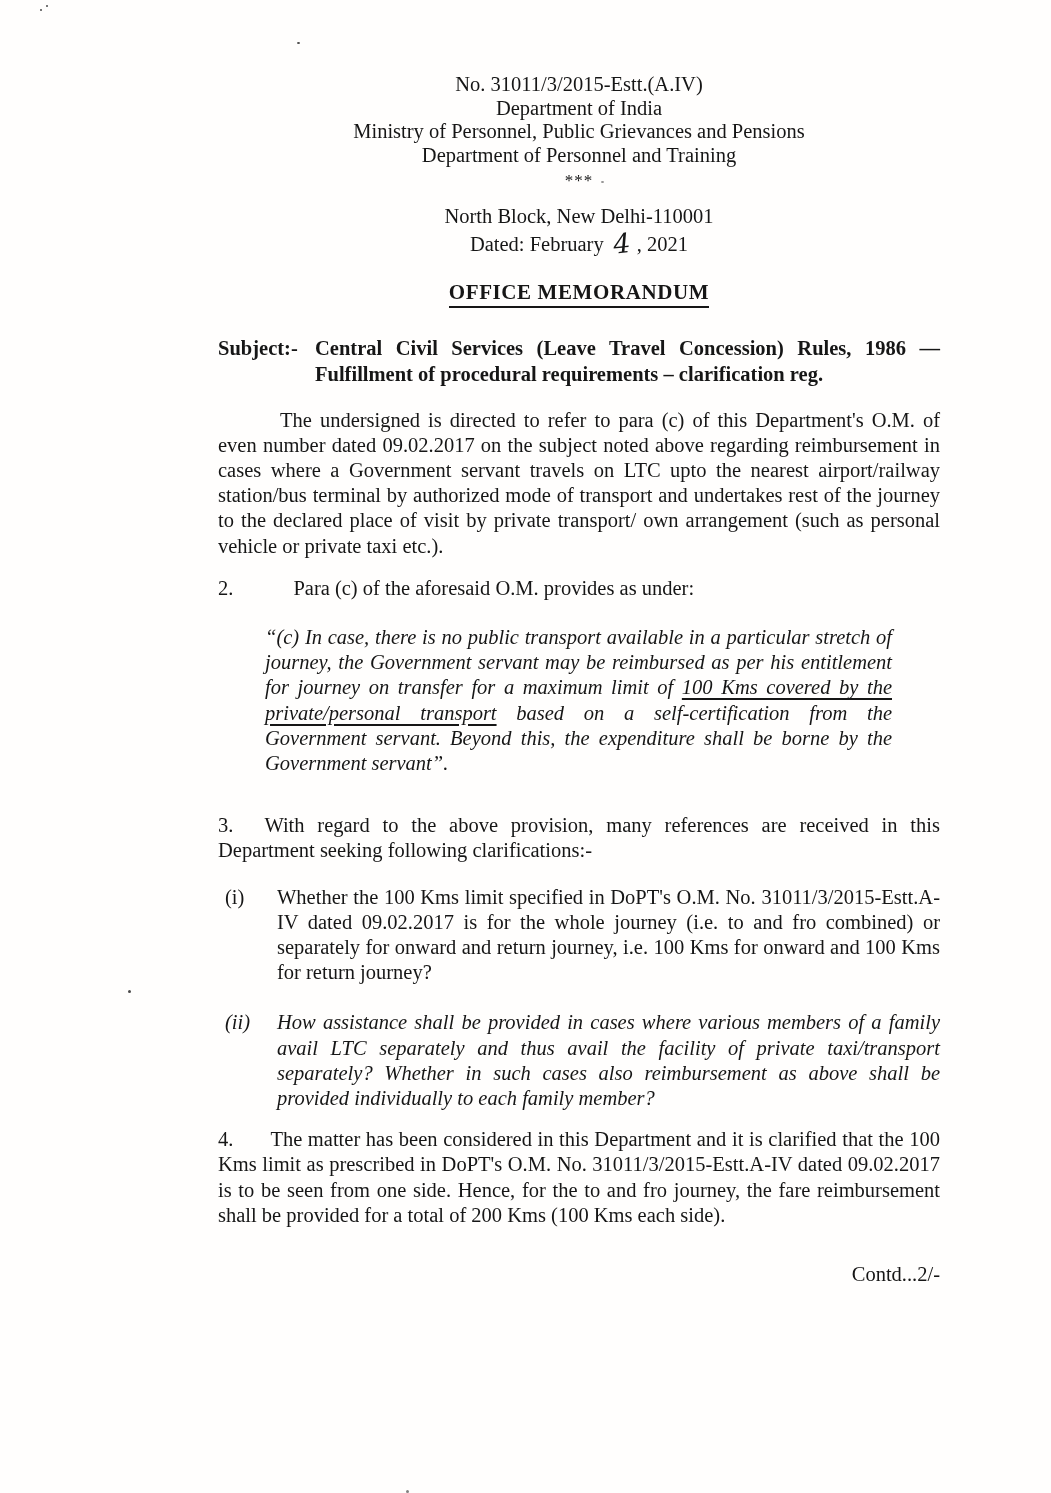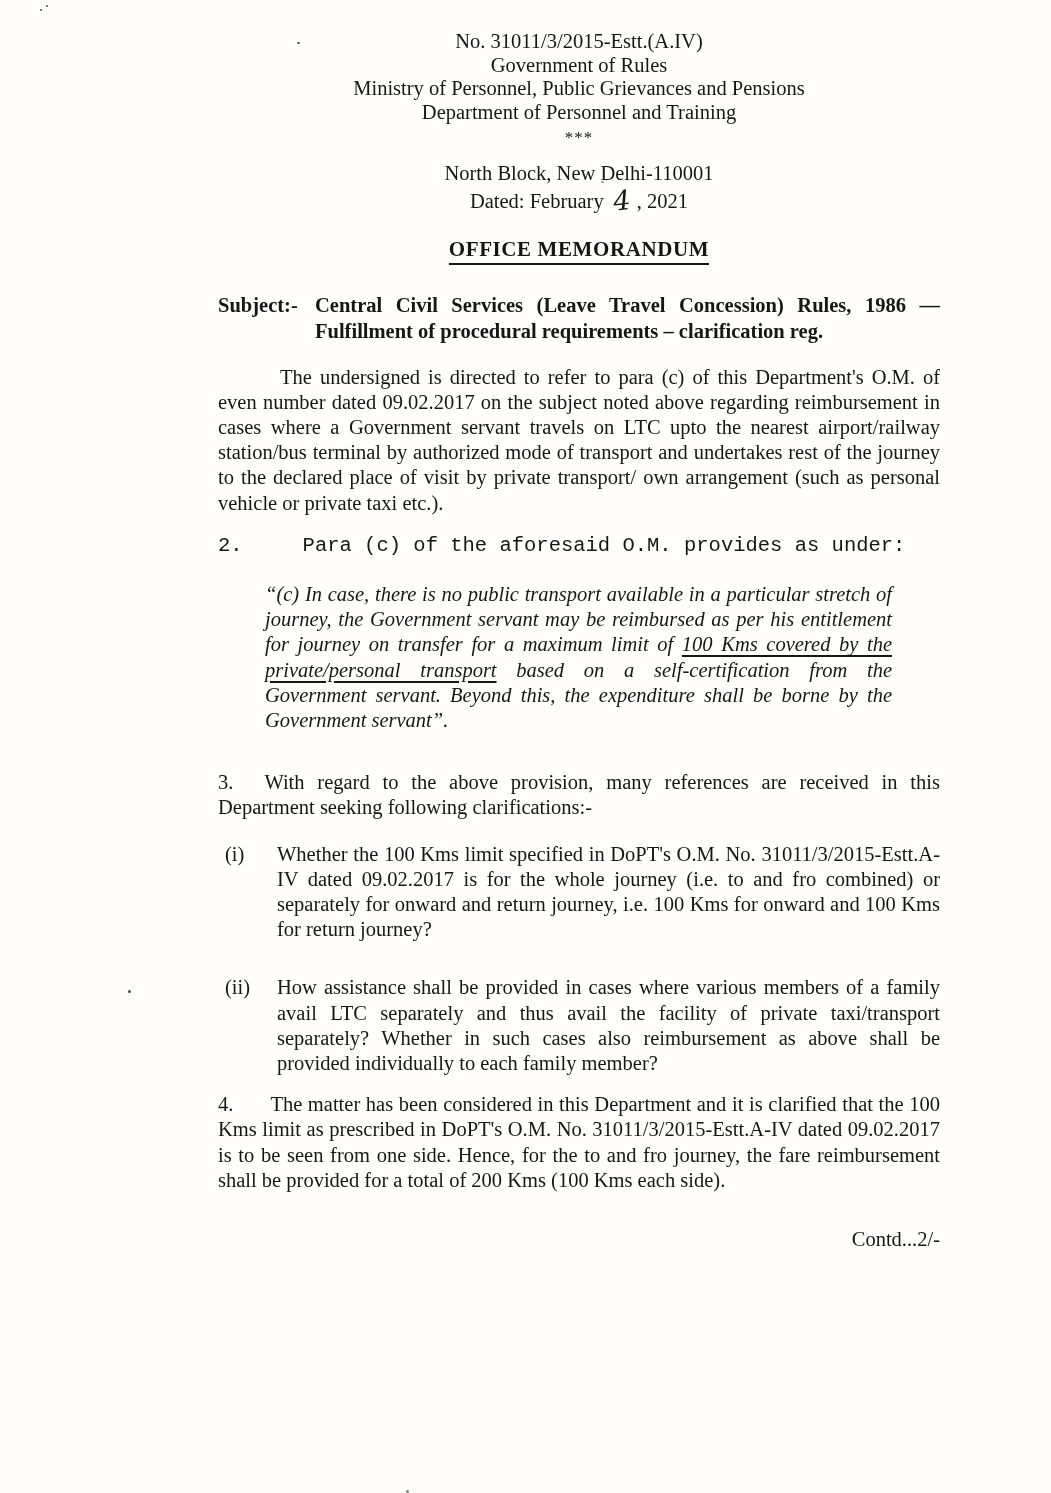--- a/index.html
+++ b/index.html
@@ -6,21 +6,21 @@
   html, body { background: #ffffff; }
   body {
     width: 1051px; height: 1493px;
     font-family: "Liberation Serif", "DejaVu Serif", serif;
     color: #161616;
     position: relative;
     overflow: hidden;
   }
   .page {
     position: absolute; inset: 0;
-    padding: 30px 111px 0 218px;
+    padding: 73px 111px 0 218px;
     background: #fffefd;
   }
   
   .header-block {
     width: 722px;
     text-align: center;
     font-size: 20.5px;
     line-height: 23.5px;
   }
   .header-block .line { white-space: nowrap; }
@@ -65,21 +65,21 @@
     width: 722px;
     font-size: 20.5px;
     line-height: 25.2px;
     text-align: justify;
   }
   .p1 { margin-top: 21px; text-indent: 62px; }
   .numbered .num { display: inline; }
   .gap-wide { display: inline-block; width: 60px; }
   .gap-mid  { display: inline-block; width: 31px; }
   .gap-std  { display: inline-block; width: 37px; }
-  .p2 { margin-top: 17px; font-family: Liberation Mono, monospace; }
+  .p2 { margin-top: 17px; }
   .p3 { margin-top: 37px; }
   .p4 { margin-top: 16px; }
   
   .quote {
     width: 627px;
     margin: 24px 48px 12px 47px;
     font-style: italic;
     font-size: 20.5px;
     line-height: 25.2px;
     text-align: justify;
@@ -89,21 +89,21 @@
   .list-item {
     display: flex;
     margin-top: 20px;
     font-size: 20.5px;
     line-height: 25.2px;
     padding-left: 7px;
   }
   .li-marker { flex: 0 0 52px; }
   .li-text { width: 663px; text-align: justify; }
   .li-1 { margin-top: 21px; }
-  .li-2 { margin-top: 33px; }
+  .li-2 { margin-top: 25px; font-style: italic; }
   
   .footer-row {
     width: 722px;
     text-align: right;
     font-size: 20.5px;
     margin-top: 35px;
   }
   
   .artifact { position: absolute; background: #4a4a4a; border-radius: 50%; }
   .a1 { left: 40px;  top: 9px;    width: 2px; height: 2px; }
@@ -113,21 +113,21 @@
   .a5 { left: 406px; top: 1490px; width: 3px; height: 3px; opacity:.7; }
   .a6 { left: 601px; top: 181px;  width: 3px; height: 2px; opacity:.6; }
 </style>
 </head>
 <body>
 
 <div class="page">
 
   <div class="header-block">
     <div class="line">No. 31011/3/2015-Estt.(A.IV)</div>
-    <div class="line">Government of Rules</div>
+    <div class="line">Department of India</div>
     <div class="line">Ministry of Personnel, Public Grievances and Pensions</div>
     <div class="line">Department of Personnel and Training</div>
     <div class="stars">***</div>
   </div>
 
   <div class="place-date">
     <div>North Block, New Delhi-110001</div>
     <div><span>Dated: February</span><span class="handwritten">4</span><span>, 2021</span></div>
   </div>
 

